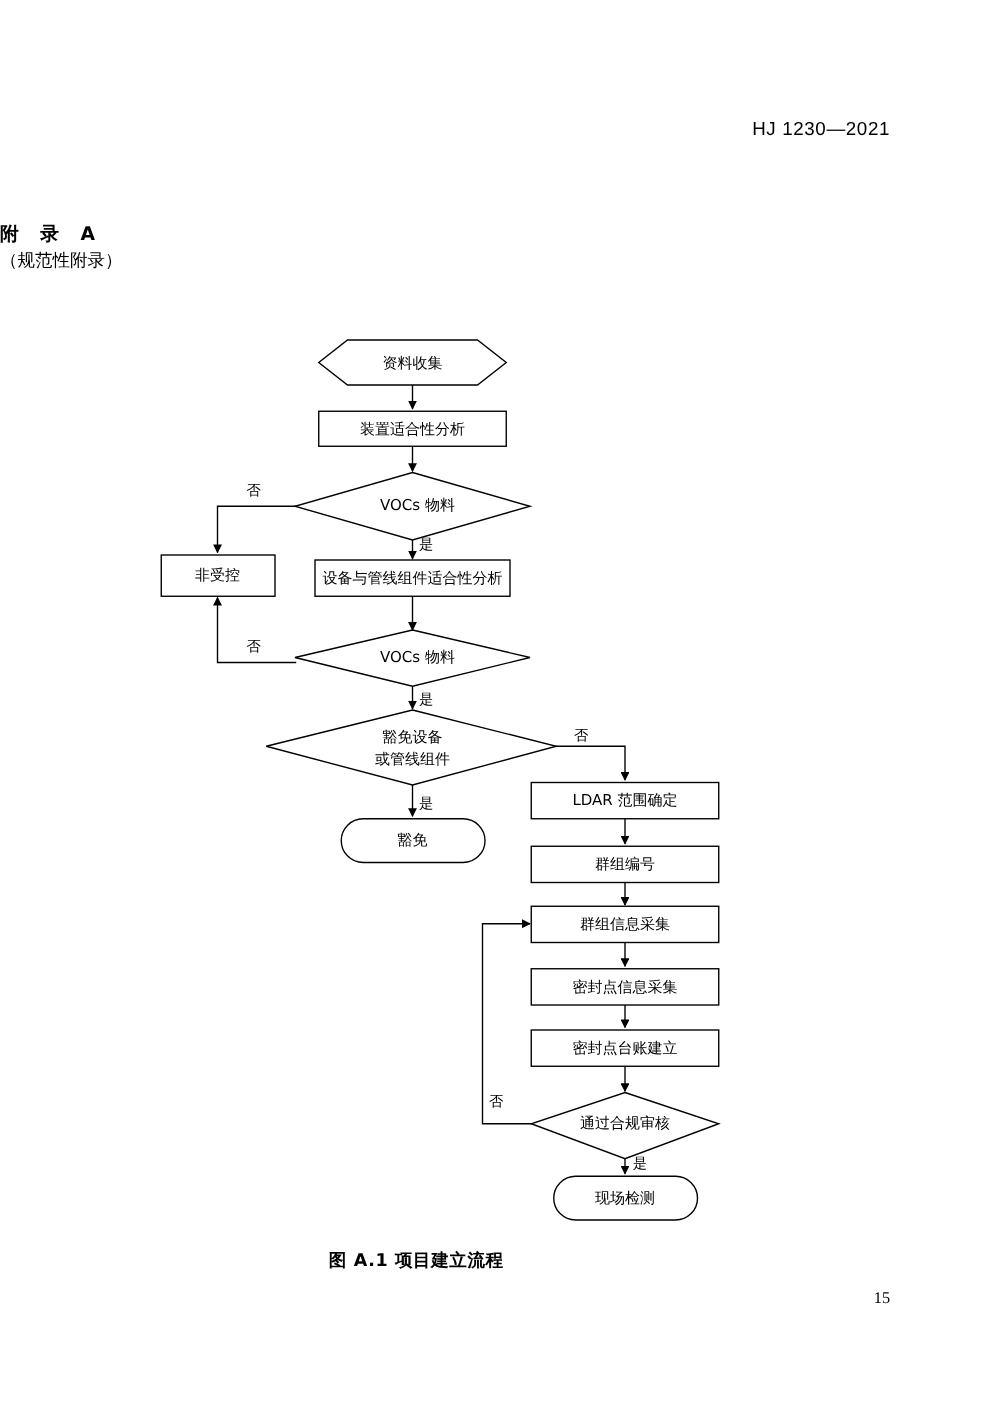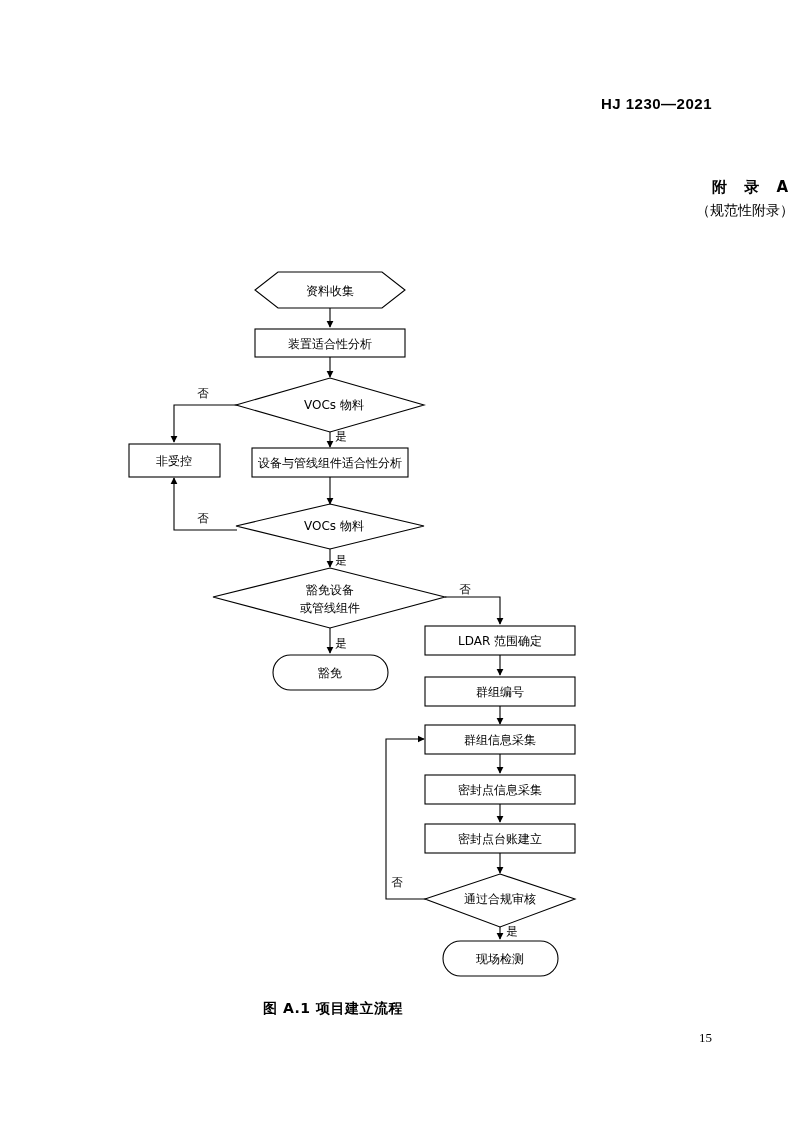--- a/index.html
+++ b/index.html
@@ -20,41 +20,41 @@
     left: 0; top: 0;
     width: 794px;
     height: 1123px;
   }
   .hdr {
     position: absolute;
     right: 82px;
     top: 95px;
     font-size: 15px;
     letter-spacing: 0.5px;
-    font-weight: bold;
+    font-weight: normal;
     font-family: "Liberation Sans", "DejaVu Sans", sans-serif;
     white-space: nowrap;
   }
   .title-block {
     position: absolute;
     left: 0;
     top: 176px;
     width: 794px;
-    text-align: right;
+    text-align: left;
   }
   .title-line1 {
     font-size: 15px;
     font-weight: bold;
     font-family: "DejaVu Sans", "Liberation Sans", sans-serif;
     letter-spacing: 6px;
     line-height: 22px;
   }
   .title-line2 {
     font-size: 14px;
-    font-family: Liberation Sans, sans-serif;
+    font-family: Liberation Mono, monospace;
     line-height: 24px;
   }
   .title-line3 {
     font-size: 14px;
     font-weight: bold;
     font-family: "DejaVu Sans", "Liberation Sans", sans-serif;
     line-height: 24px;
     letter-spacing: 0.3px;
   }
   .caption {

